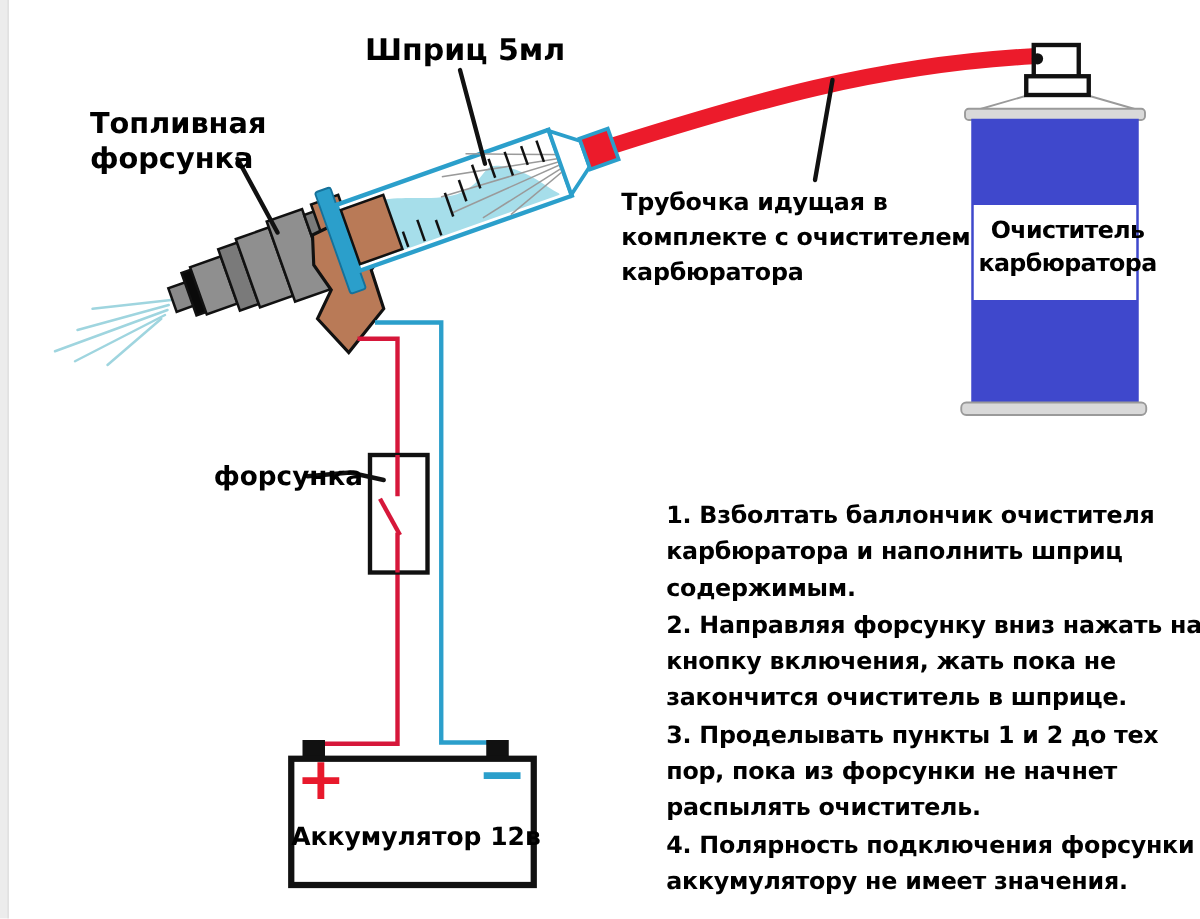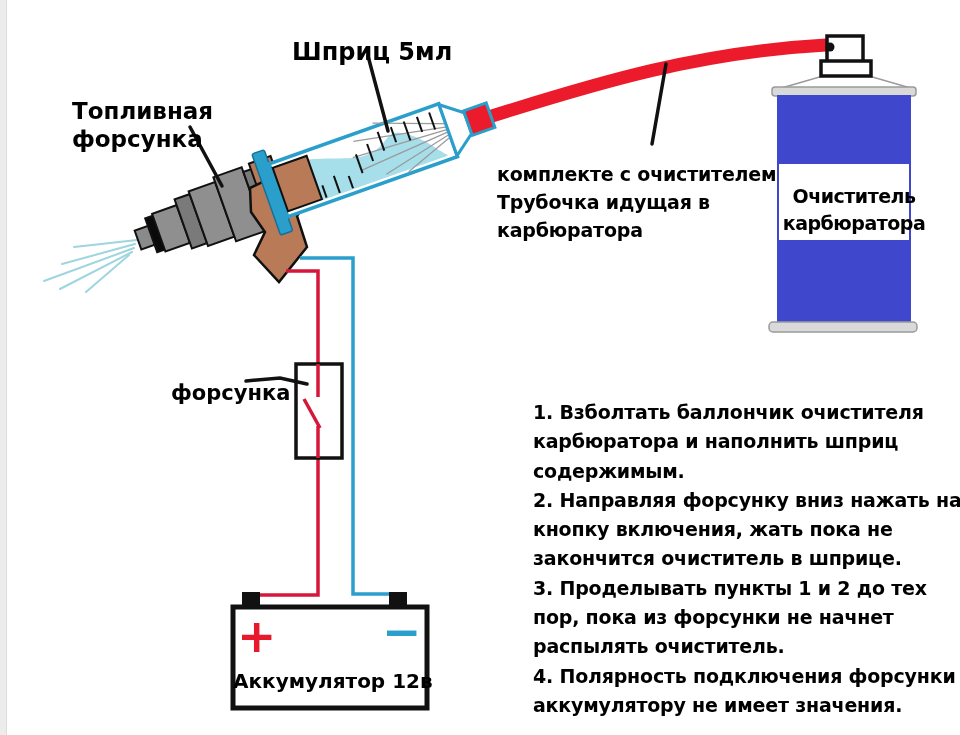--- a/index.html
+++ b/index.html
@@ -1,21 +1,21 @@
 <!DOCTYPE html>
 <html><head>
 <meta charset="utf-8">
 <style>
   html,body{margin:0;padding:0;background:#fff;}
   .canvas{
     position:relative;width:960px;height:735px;background:#ffffff;overflow:hidden;
     font-family:"DejaVu Sans","Liberation Sans",sans-serif;font-weight:700;color:#000;
   }
   svg.art{position:absolute;left:0;top:0;}
-  .lbl{position:absolute;white-space:nowrap;line-height:1.2;margin-top:12px;}
+  .lbl{position:absolute;white-space:nowrap;line-height:1.2;}
   .lbl-syringe{left:292px;top:26px;font-size:24px;}
   .lbl-injector{left:72px;top:85px;font-size:23px;line-height:28px;}
   .lbl-tube{left:497px;top:148px;font-size:19px;line-height:28px;letter-spacing:-0.2px;}
   .lbl-can{left:779px;top:171px;width:150px;text-align:center;font-size:19px;line-height:27px;letter-spacing:-0.5px;}
   .lbl-switch{left:171px;top:368px;font-size:21px;line-height:27px;}
   .lbl-battery{left:233px;top:657px;width:194px;text-align:center;font-size:20px;}
   .plus{left:237px;top:600px;font-size:47px;color:#e8192c;line-height:1;}
   .minus{left:382px;top:596px;font-size:47px;color:#2b9fcb;line-height:1;}
   .instructions{position:absolute;left:533px;top:398px;font-size:19px;letter-spacing:-0.2px;}
   .iline{height:29.3px;line-height:29.3px;white-space:nowrap;}
@@ -121,22 +121,22 @@
   </svg>
 
   <div class="lbl lbl-syringe">Шприц 5мл</div>
 
   <div class="lbl lbl-injector">
     <div>Топливная</div>
     <div>форсунка</div>
   </div>
 
   <div class="lbl lbl-tube">
+    <div>Трубочка идущая в</div>
     <div>комплекте с очистителем</div>
-    <div>Трубочка идущая в</div>
     <div>карбюратора</div>
   </div>
 
   <div class="lbl lbl-can">
     <div>Очиститель</div>
     <div>карбюратора</div>
   </div>
 
   <div class="lbl lbl-switch">
     <div>форсунка</div>

